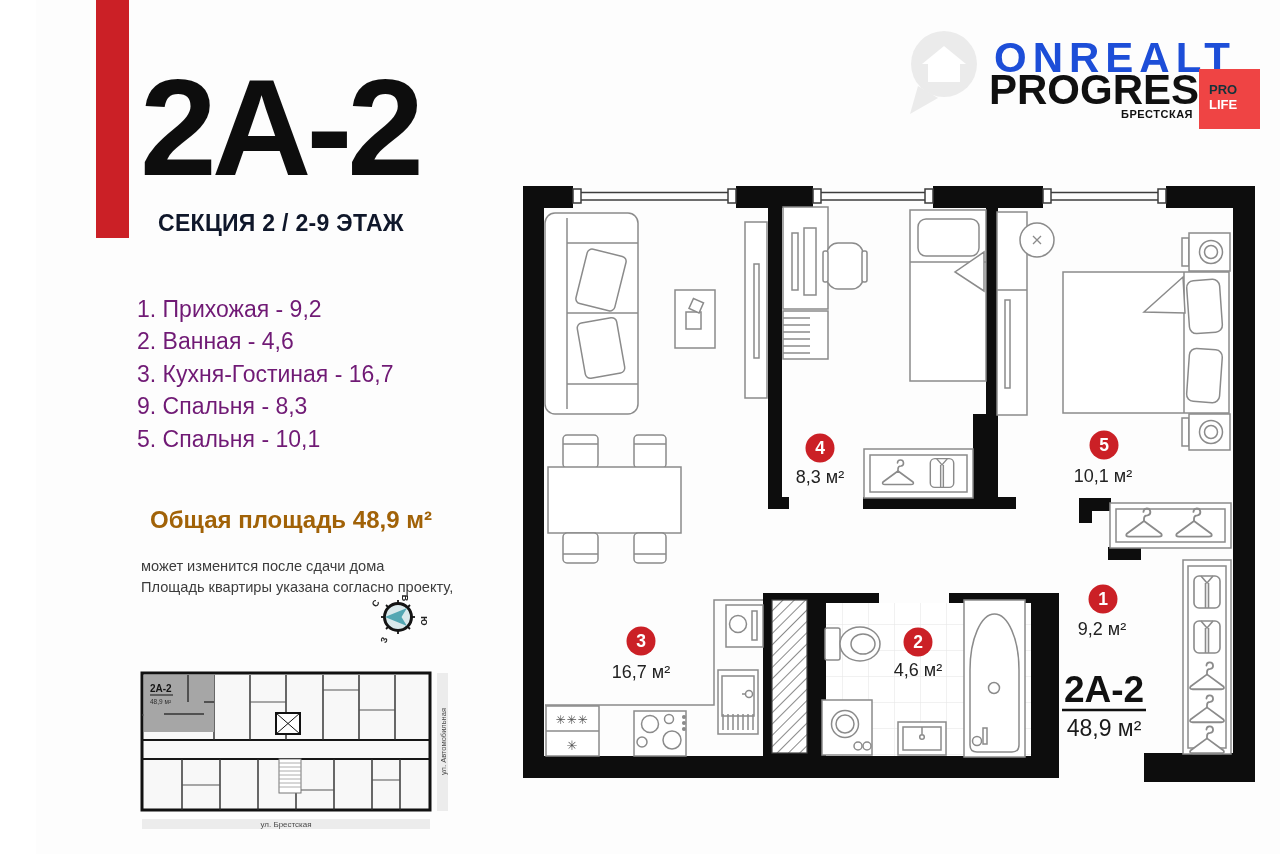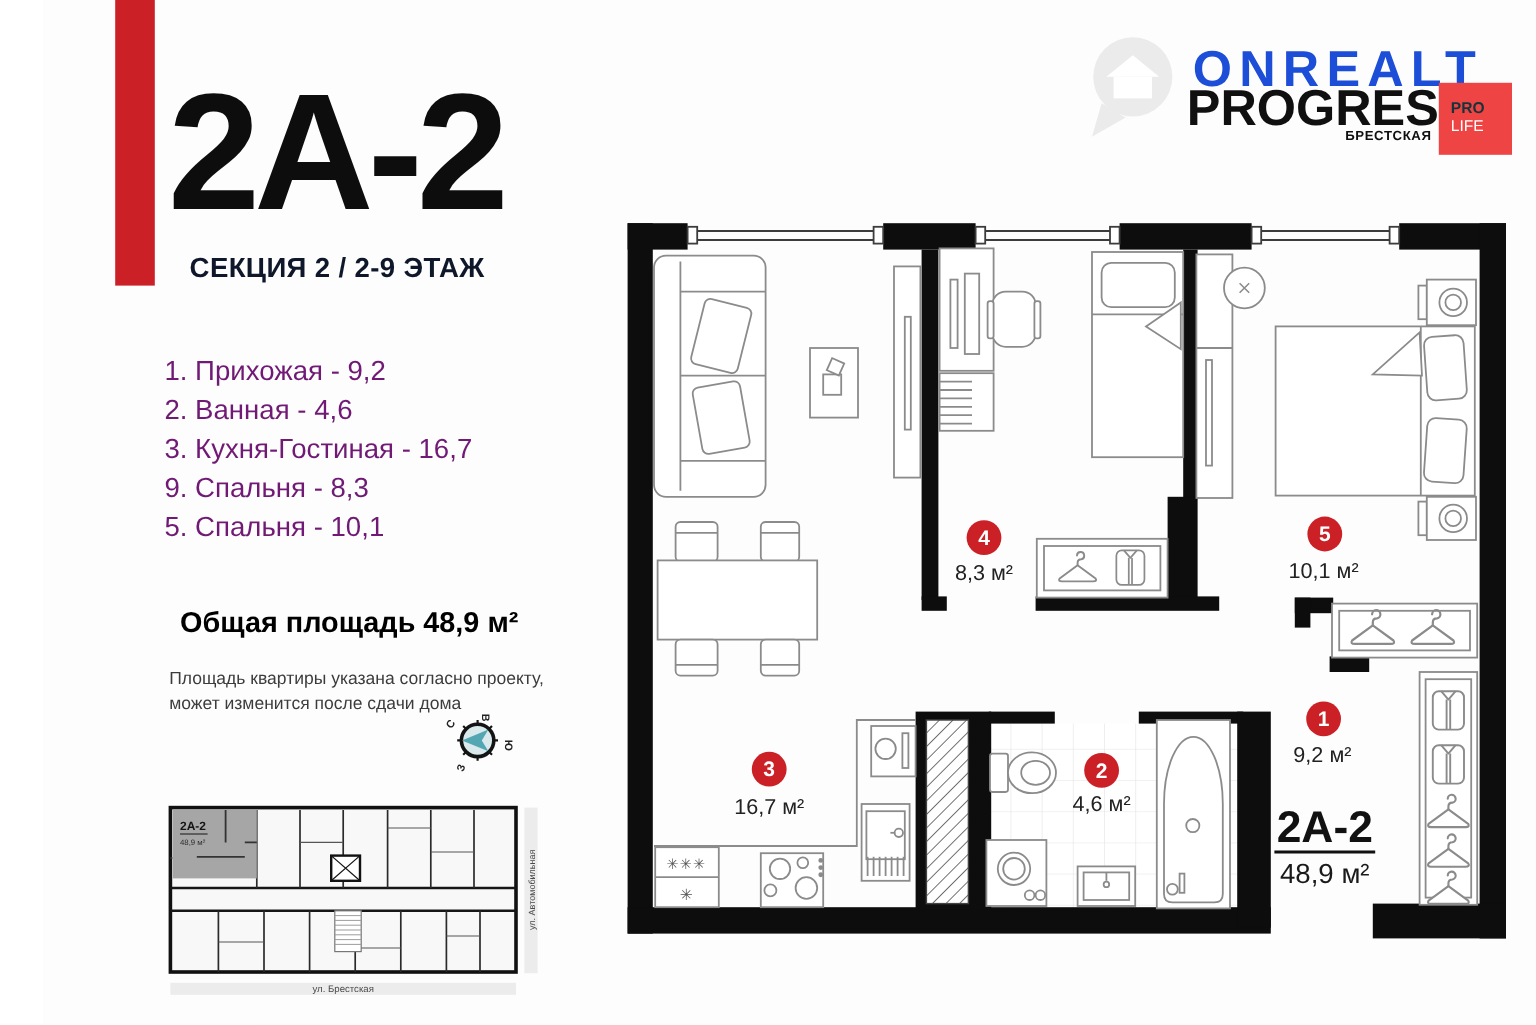--- a/index.html
+++ b/index.html
@@ -4,29 +4,29 @@
 <style>
   html,body{margin:0;padding:0;background:#fff;}
   #stage{position:relative;width:1280px;height:854px;background:#fdfdfd;overflow:hidden;
          font-family:"Liberation Sans","DejaVu Sans",sans-serif;color:#141414;margin-left:36px;}
   .abs{position:absolute;}
   
   #red-bar{left:60px;top:0;width:33px;height:238px;background:#cb2026;}
   #apt-title{left:104px;top:58px;font-size:138px;font-weight:700;letter-spacing:-5px;line-height:1;color:#0d0d0d;}
   #section-line{left:122px;top:210px;font-size:23px;font-weight:700;letter-spacing:.3px;color:#0f172a;}
   #room-list{left:101px;top:293px;font-size:23px;line-height:32.4px;color:#701a75;}
-  #total-area{left:60px;top:506px;width:390px;text-align:center;font-size:24px;font-weight:700;color:#000000;}
+  #total-area{left:60px;top:506px;width:390px;text-align:center;font-size:24px;font-weight:700;color:#a16207;}
   #disclaimer{left:105px;top:556px;font-size:14.6px;line-height:20.5px;color:#3c3c3c;}
   
   #wm-text{left:958px;top:34px;font-size:42px;font-weight:700;letter-spacing:6px;color:#1d4ed8;}
   #logo-title{left:953px;top:66px;font-size:42px;font-weight:600;letter-spacing:0;color:#101010;}
   #logo-sub{left:953px;top:108px;width:204px;text-align:right;font-size:11px;font-weight:700;letter-spacing:.5px;color:#101010;}
   #prolife{left:1163px;top:69px;width:61px;height:60px;background:#ef4444;box-sizing:border-box;padding:13px 0 0 10px;}
   #prolife .l1{font-size:13px;font-weight:700;color:#15333b;line-height:15px;}
-  #prolife .l2{font-size:13px;font-weight:400;color:#ffffff;line-height:15px;}
+  #prolife .l2{font-size:13px;font-weight:700;color:#ffffff;line-height:15px;}
   svg text{font-family:"Liberation Sans","DejaVu Sans",sans-serif;}
   .plan-label{font-size:18px;fill:#222;font-weight:500;}
   .badge-num{font-size:17.5px;font-weight:700;fill:#fff;}
 </style>
 </head>
 <body>
 
 <div id="stage">
 
   <div class="abs" id="red-bar"></div>
@@ -34,22 +34,22 @@
   <div class="abs" id="section-line">СЕКЦИЯ 2 / 2-9 ЭТАЖ</div>
   <div class="abs" id="room-list">
     <div>1. Прихожая - 9,2</div>
     <div>2. Ванная - 4,6</div>
     <div>3. Кухня-Гостиная - 16,7</div>
     <div>9. Спальня - 8,3</div>
     <div>5. Спальня - 10,1</div>
   </div>
   <div class="abs" id="total-area">Общая площадь 48,9 м²</div>
   <div class="abs" id="disclaimer">
+    <div>может изменится после сдачи дома</div>
     <div>Площадь квартиры указана согласно проекту,</div>
-    <div>может изменится после сдачи дома</div>
   </div>
 
   <svg class="abs" style="left:335px;top:592px" width="60" height="54" viewBox="335 592 60 54">
     <circle cx="362" cy="617" r="13.5" fill="#d9e9ec" stroke="#141414" stroke-width="3"></circle>
     <g stroke="#141414" stroke-width="1.8">
       <line x1="375.5" y1="617" x2="379" y2="617"></line>
         <line x1="371.5" y1="626.5" x2="374" y2="629"></line>
       <line x1="362" y1="630.5" x2="362" y2="634"></line>
         <line x1="352.5" y1="626.5" x2="350" y2="629"></line>
       <line x1="348.5" y1="617" x2="345" y2="617"></line>

